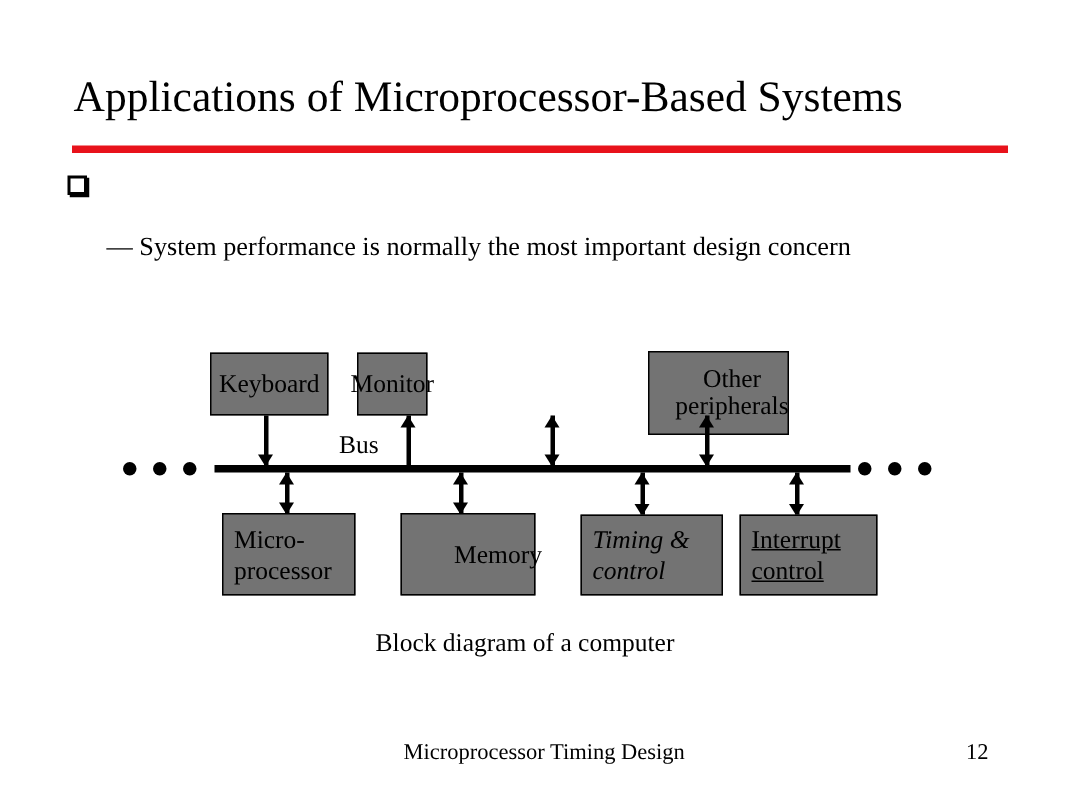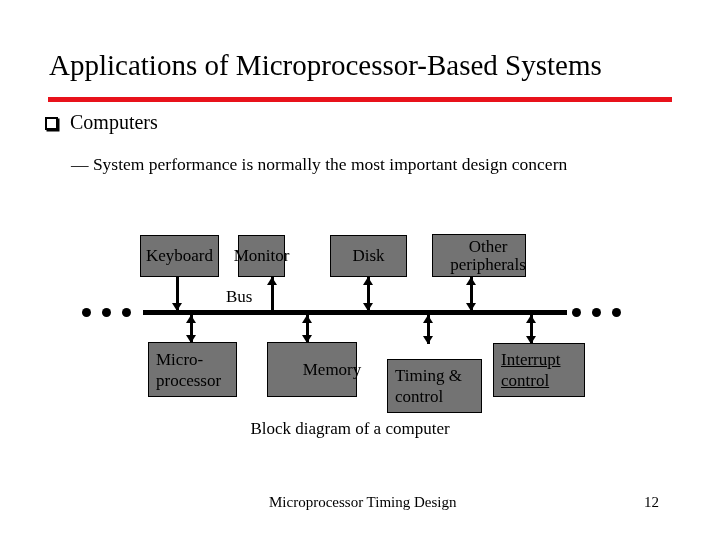--- a/index.html
+++ b/index.html
@@ -26,24 +26,24 @@
     position:absolute; box-sizing:border-box; border:1.5px solid #000; background:#737373;
     font-size:17px; display:flex; flex-direction:column; justify-content:center;
   }
   .dbox.center  { align-items:center; text-align:center; }
   .dbox.leftpad { align-items:flex-start; padding-left:7px; }
   .dbox span { display:block; }
 
   .b-keyboard  { left:140px; top:235px; width:79px; height:42px; }
   .b-monitor   { left:238px; top:235px; width:47px; height:42px; }
   .b-disk      { left:330px; top:235px; width:77px; height:42px; }
-  .b-other     { left:432px; top:234px; width:94px; height:43px; line-height:18px;padding-left:18px; }
+  .b-other     { left:432px; top:234px; width:94px; height:56px; line-height:18px;padding-left:18px; }
   .b-micro     { left:148px; top:342px; width:89px; height:55px; line-height:21px; }
   .b-memory    { left:267px; top:342px; width:90px; height:55px;padding-left:40px; }
-  .b-timing    { left:387px; top:359px; width:95px; height:54px; line-height:21px; }
+  .b-timing    { left:387px; top:343px; width:95px; height:54px; line-height:21px;font-style:italic; }
   .b-interrupt { left:493px; top:343px; width:92px; height:54px; line-height:21px;text-decoration:underline; }
 
   
   .bus { left:143px; top:310px; width:424px; height:5px; background:#000; }
   .bus-label { left:226px; top:287px; font-size:17px; }
   .dot { position:absolute; top:308px; width:9px; height:9px; border-radius:50%; background:#000; }
   .d1{left:82px} .d2{left:102px} .d3{left:122px}
   .d4{left:572px} .d5{left:592px} .d6{left:612px}
 
   
@@ -70,31 +70,27 @@
 </style>
 </head>
 <body>
 
 <div class="slide">
 
   <div class="abs title">Applications of Microprocessor-Based Systems</div>
   <div class="abs rule" style="background: rgb(232, 18, 27);"></div>
 
   <div class="abs bullet-sq"></div>
-  <div class="abs bullet-label">Computers</div>
   <div class="abs subbullet">— System performance is normally the most important design concern</div>
 
   <div class="dbox center b-keyboard">
     <span>Keyboard</span>
   </div>
   <div class="dbox center b-monitor">
     <span>Monitor</span>
-  </div>
-  <div class="dbox center b-disk">
-    <span>Disk</span>
   </div>
   <div class="dbox center b-other">
     <span>Other</span>
     <span>peripherals</span>
   </div>
 
   <div class="arrow a-keyboard">
       <i class="shaft"></i>
       <i class="hd"></i>
     </div>

